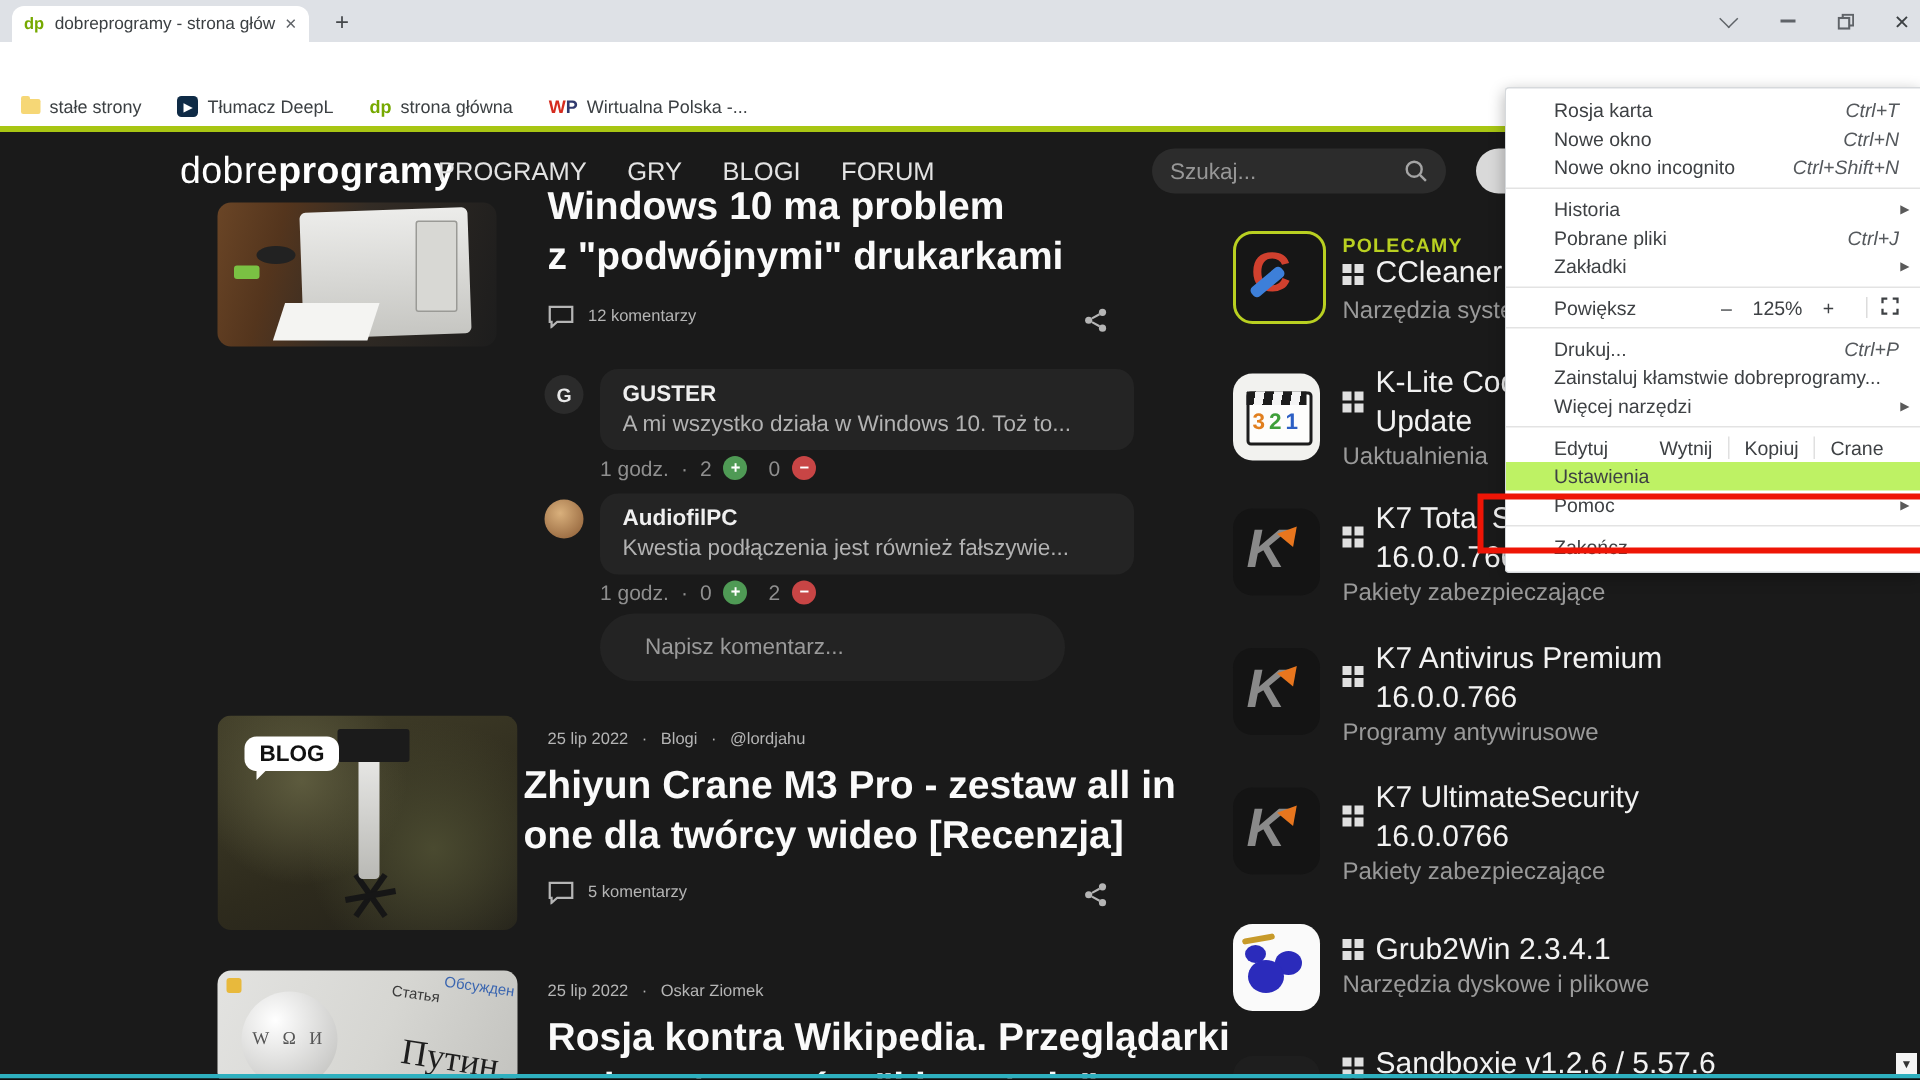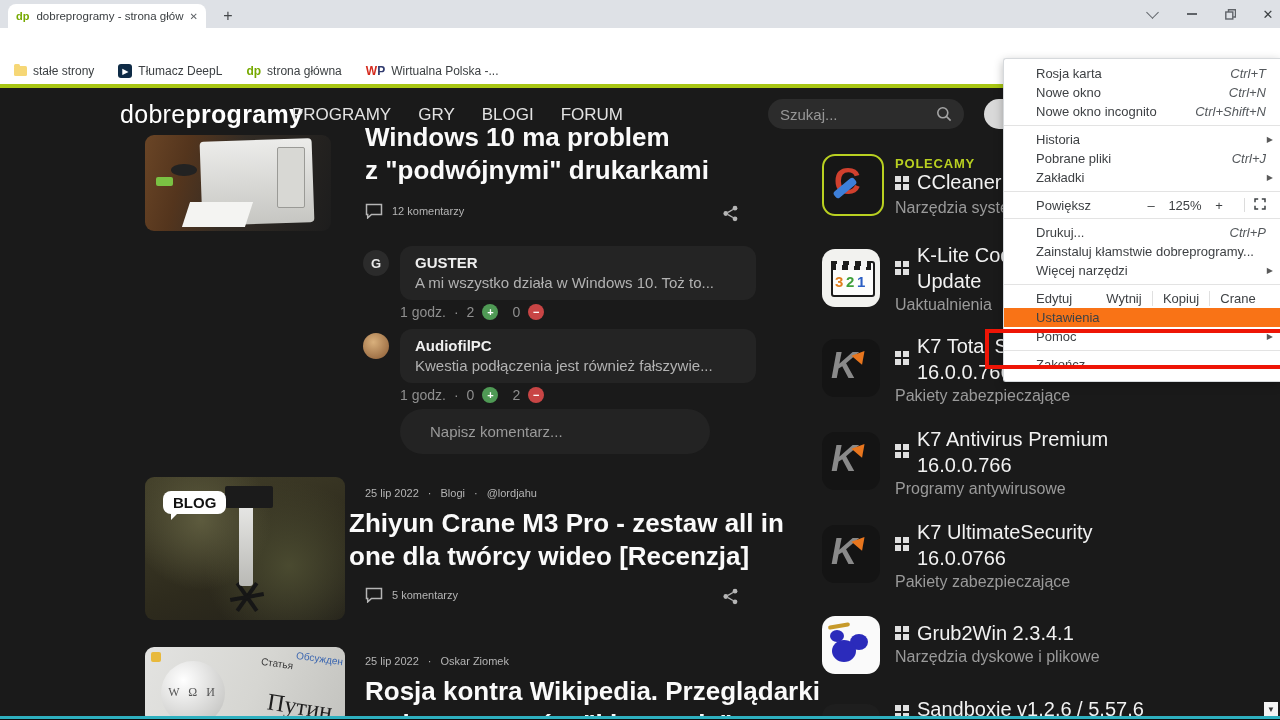--- a/index.html
+++ b/index.html
@@ -123,21 +123,21 @@
   .ic-grub .cym{position:absolute;left:6px;top:8px;width:22px;height:4px;background:#c79a2a;border-radius:2px;transform:rotate(-10deg);}
 
   
   .chrome-menu{position:absolute;left:1003px;top:58px;width:277px;background:#ffffff;z-index:40;
     border:1px solid #d6d9dc;border-right:none;box-sizing:border-box;border-radius:3px 0 0 3px;
     box-shadow:0 3px 10px rgba(0,0,0,.28);padding:5px 0 7px 0;font-size:13px;color:#3e4144;}
   .mi{position:relative;height:19px;display:flex;align-items:center;padding:0 14px 0 32px;}
   .mi .sc{margin-left:auto;color:#54585c;font-style:italic;}
   .mi .subarrow{position:absolute;right:7px;top:5px;font-size:8px;color:#5a5a5a;}
   .sep{border-top:1px solid #e3e3e3;margin:4px 0;}
-  .mi-hl{background:#f97316;}
+  .mi-hl{background:#bef264;}
   .zrow{height:18px;justify-content:space-between;}
   .zgrp{margin-left:auto;display:flex;align-items:center;}
   .zbtn{width:26px;text-align:center;color:#3e4144;}
   .zlvl{width:42px;text-align:center;}
   .vdiv{width:1px;height:14px;background:#dcdcdc;margin:0 9px 0 12px;}
   .egrp{margin-left:auto;display:flex;align-items:center;height:100%;}
   .ebtn{width:56px;text-align:center;color:#3e4144;}
   .ebtn + .ebtn{border-left:1px solid #e0e0e0;}
 
   .red-rect{position:absolute;left:985px;top:329px;width:301px;height:40px;border:4px solid var(--red-highlight,#ee1506);box-sizing:border-box;z-index:60;}

